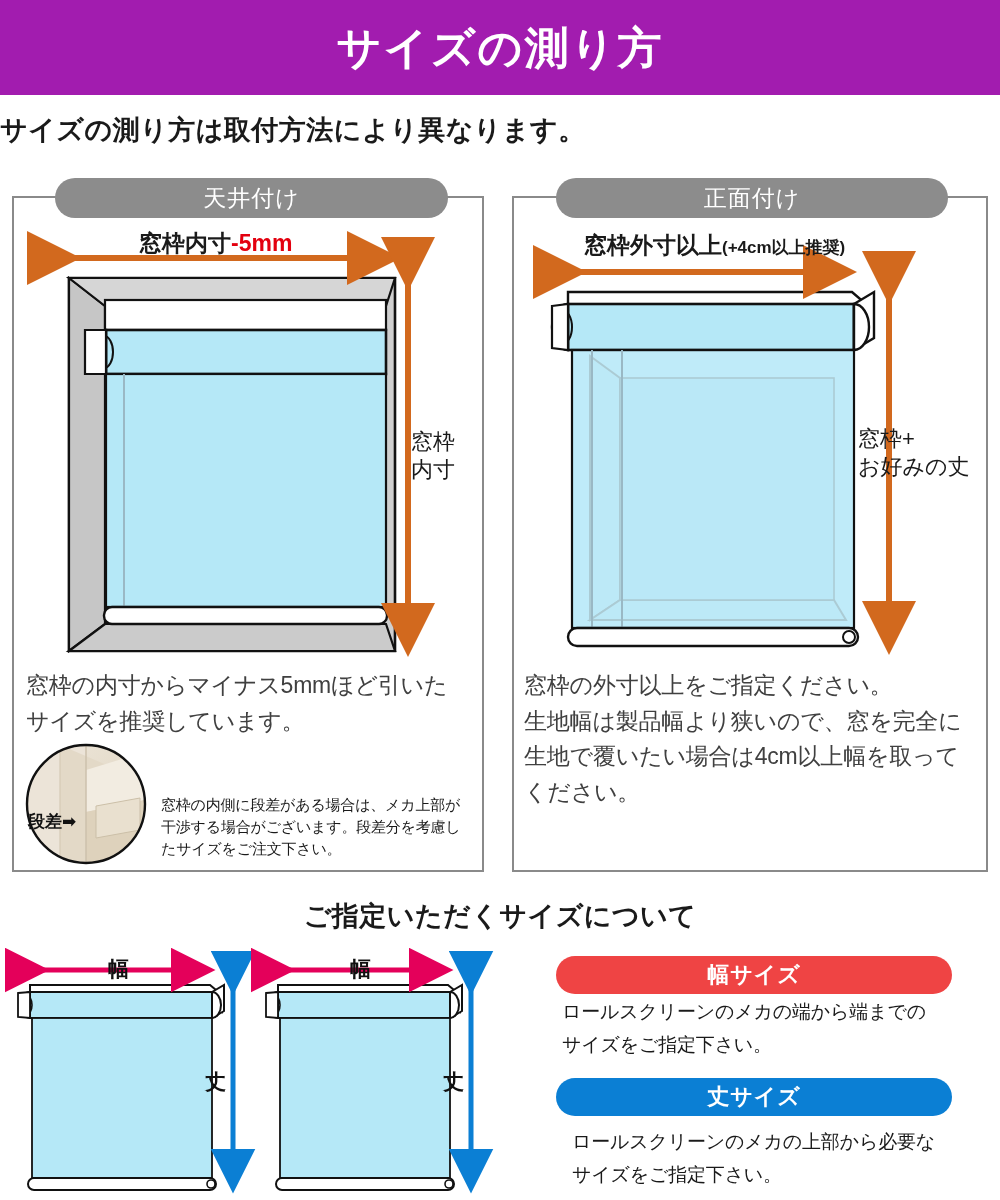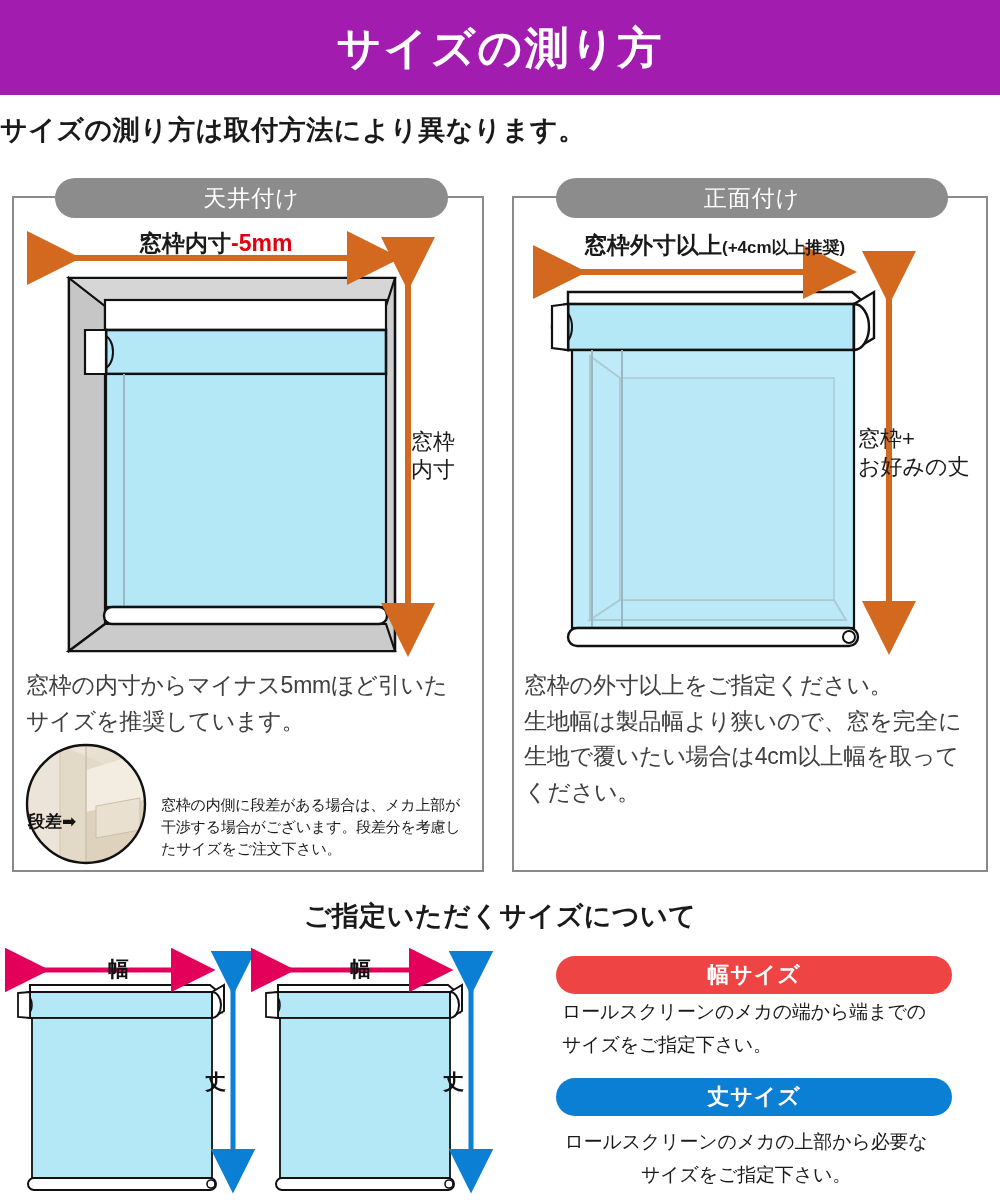--- a/index.html
+++ b/index.html
@@ -303,18 +303,18 @@
   <div class="mini-axis-label" style="left:350px; top:955px;">幅</div>
   <div class="mini-axis-label" style="left:443px; top:1068px;">丈</div>
 
   <div class="pill" id="pill-width" style="left: 556px; top: 948px; width: 396px; background: #ef4444; margin-top: 8px;">幅サイズ</div>
   <div class="pill-copy" style="left:562px; top:995px; width:420px;">
     <div>ロールスクリーンのメカの端から端までの</div>
     <div>サイズをご指定下さい。</div>
   </div>
 
   <div class="pill" id="pill-height" style="left: 556px; top: 1078px; width: 396px; background: rgb(11, 127, 212);">丈サイズ</div>
-  <div class="pill-copy" style="left:536px; top:1125px; width:420px;text-align:center;">
+  <div class="pill-copy" style="left:572px; top:1125px; width:420px;">
     <div>ロールスクリーンのメカの上部から必要な</div>
     <div>サイズをご指定下さい。</div>
   </div>
 
 </div>
 
 </body></html>

